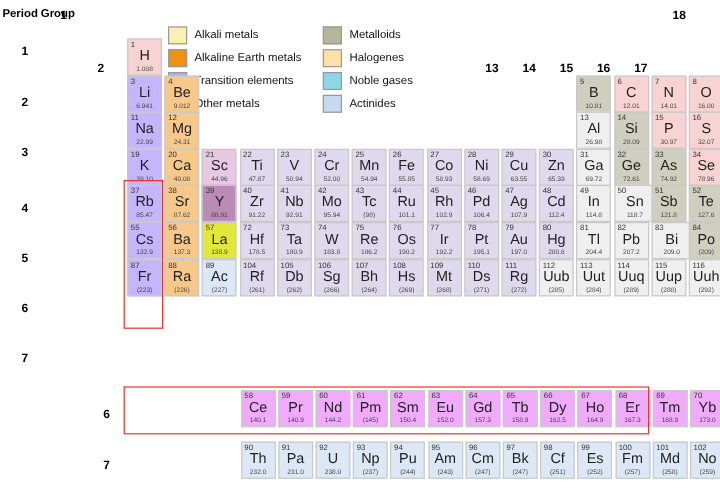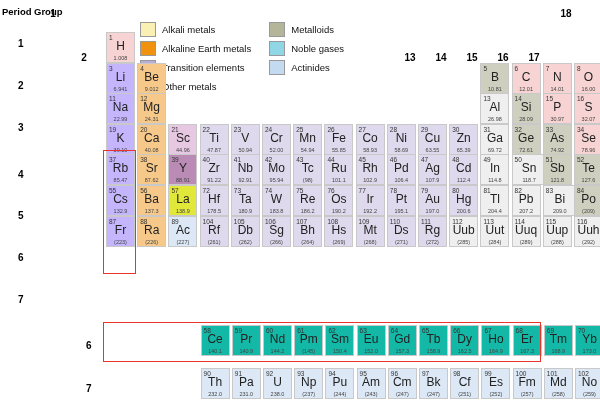--- a/index.html
+++ b/index.html
@@ -24,21 +24,21 @@
   .cell .num{position:absolute;left:2px;top:1px;font-size:6.5px;color:#333;line-height:7px;}
   .cell .sym{position:absolute;left:0;right:0;top:7px;text-align:center;font-size:12px;color:#222;line-height:13px;}
   .cell .mass{position:absolute;left:0;right:0;bottom:1px;text-align:center;font-size:5.5px;color:#444;line-height:6px;}
 
   .c-nonmetal{background:#f7d3d3;}
   .c-alkali{background:#c4b5fd;}
   .c-alkaline{background:#f6c98a;}
   .c-transition{background:#ded9ec;}
   .c-other{background:#efefef;}
   .c-metalloid{background:#cfcfc0;}
-  .c-lanth{background:#14b8a6;}
+  .c-lanth{background:#f0abfc;}
   .c-act{background:#dce8f5;}
 
   .hl-sc{background:#e7c8e3 !important;}
   .hl-y{background:#b98bb5 !important;}
   .hl-la{background:#e2e83a !important;}
 
   .red-box{position:absolute;border:1.6px solid #e8342a;box-sizing:border-box;pointer-events:none;}
   .lanth-row-lbl{position:absolute;font-size:10px;font-weight:bold;color:#000;}
 </style>
 </head>
@@ -65,20 +65,24 @@
         </div>
         <div class="legend-row">
           <span class="legend-sw" style="background: rgb(239, 239, 239);"></span>
           <span class="legend-label">Other metals</span>
         </div>
       </div>
     <div class="legend-col" id="legend-right">
         <div class="legend-row">
           <span class="legend-sw" style="background: rgb(181, 181, 154);"></span>
           <span class="legend-label">Metalloids</span>
+        </div>
+        <div class="legend-row">
+          <span class="legend-sw" style="background: rgb(253, 225, 168);"></span>
+          <span class="legend-label">Halogenes</span>
         </div>
         <div class="legend-row">
           <span class="legend-sw" style="background: rgb(143, 214, 230);"></span>
           <span class="legend-label">Noble gases</span>
         </div>
         <div class="legend-row">
           <span class="legend-sw" style="background: rgb(195, 218, 240);"></span>
           <span class="legend-label">Actinides</span>
         </div>
       </div>

